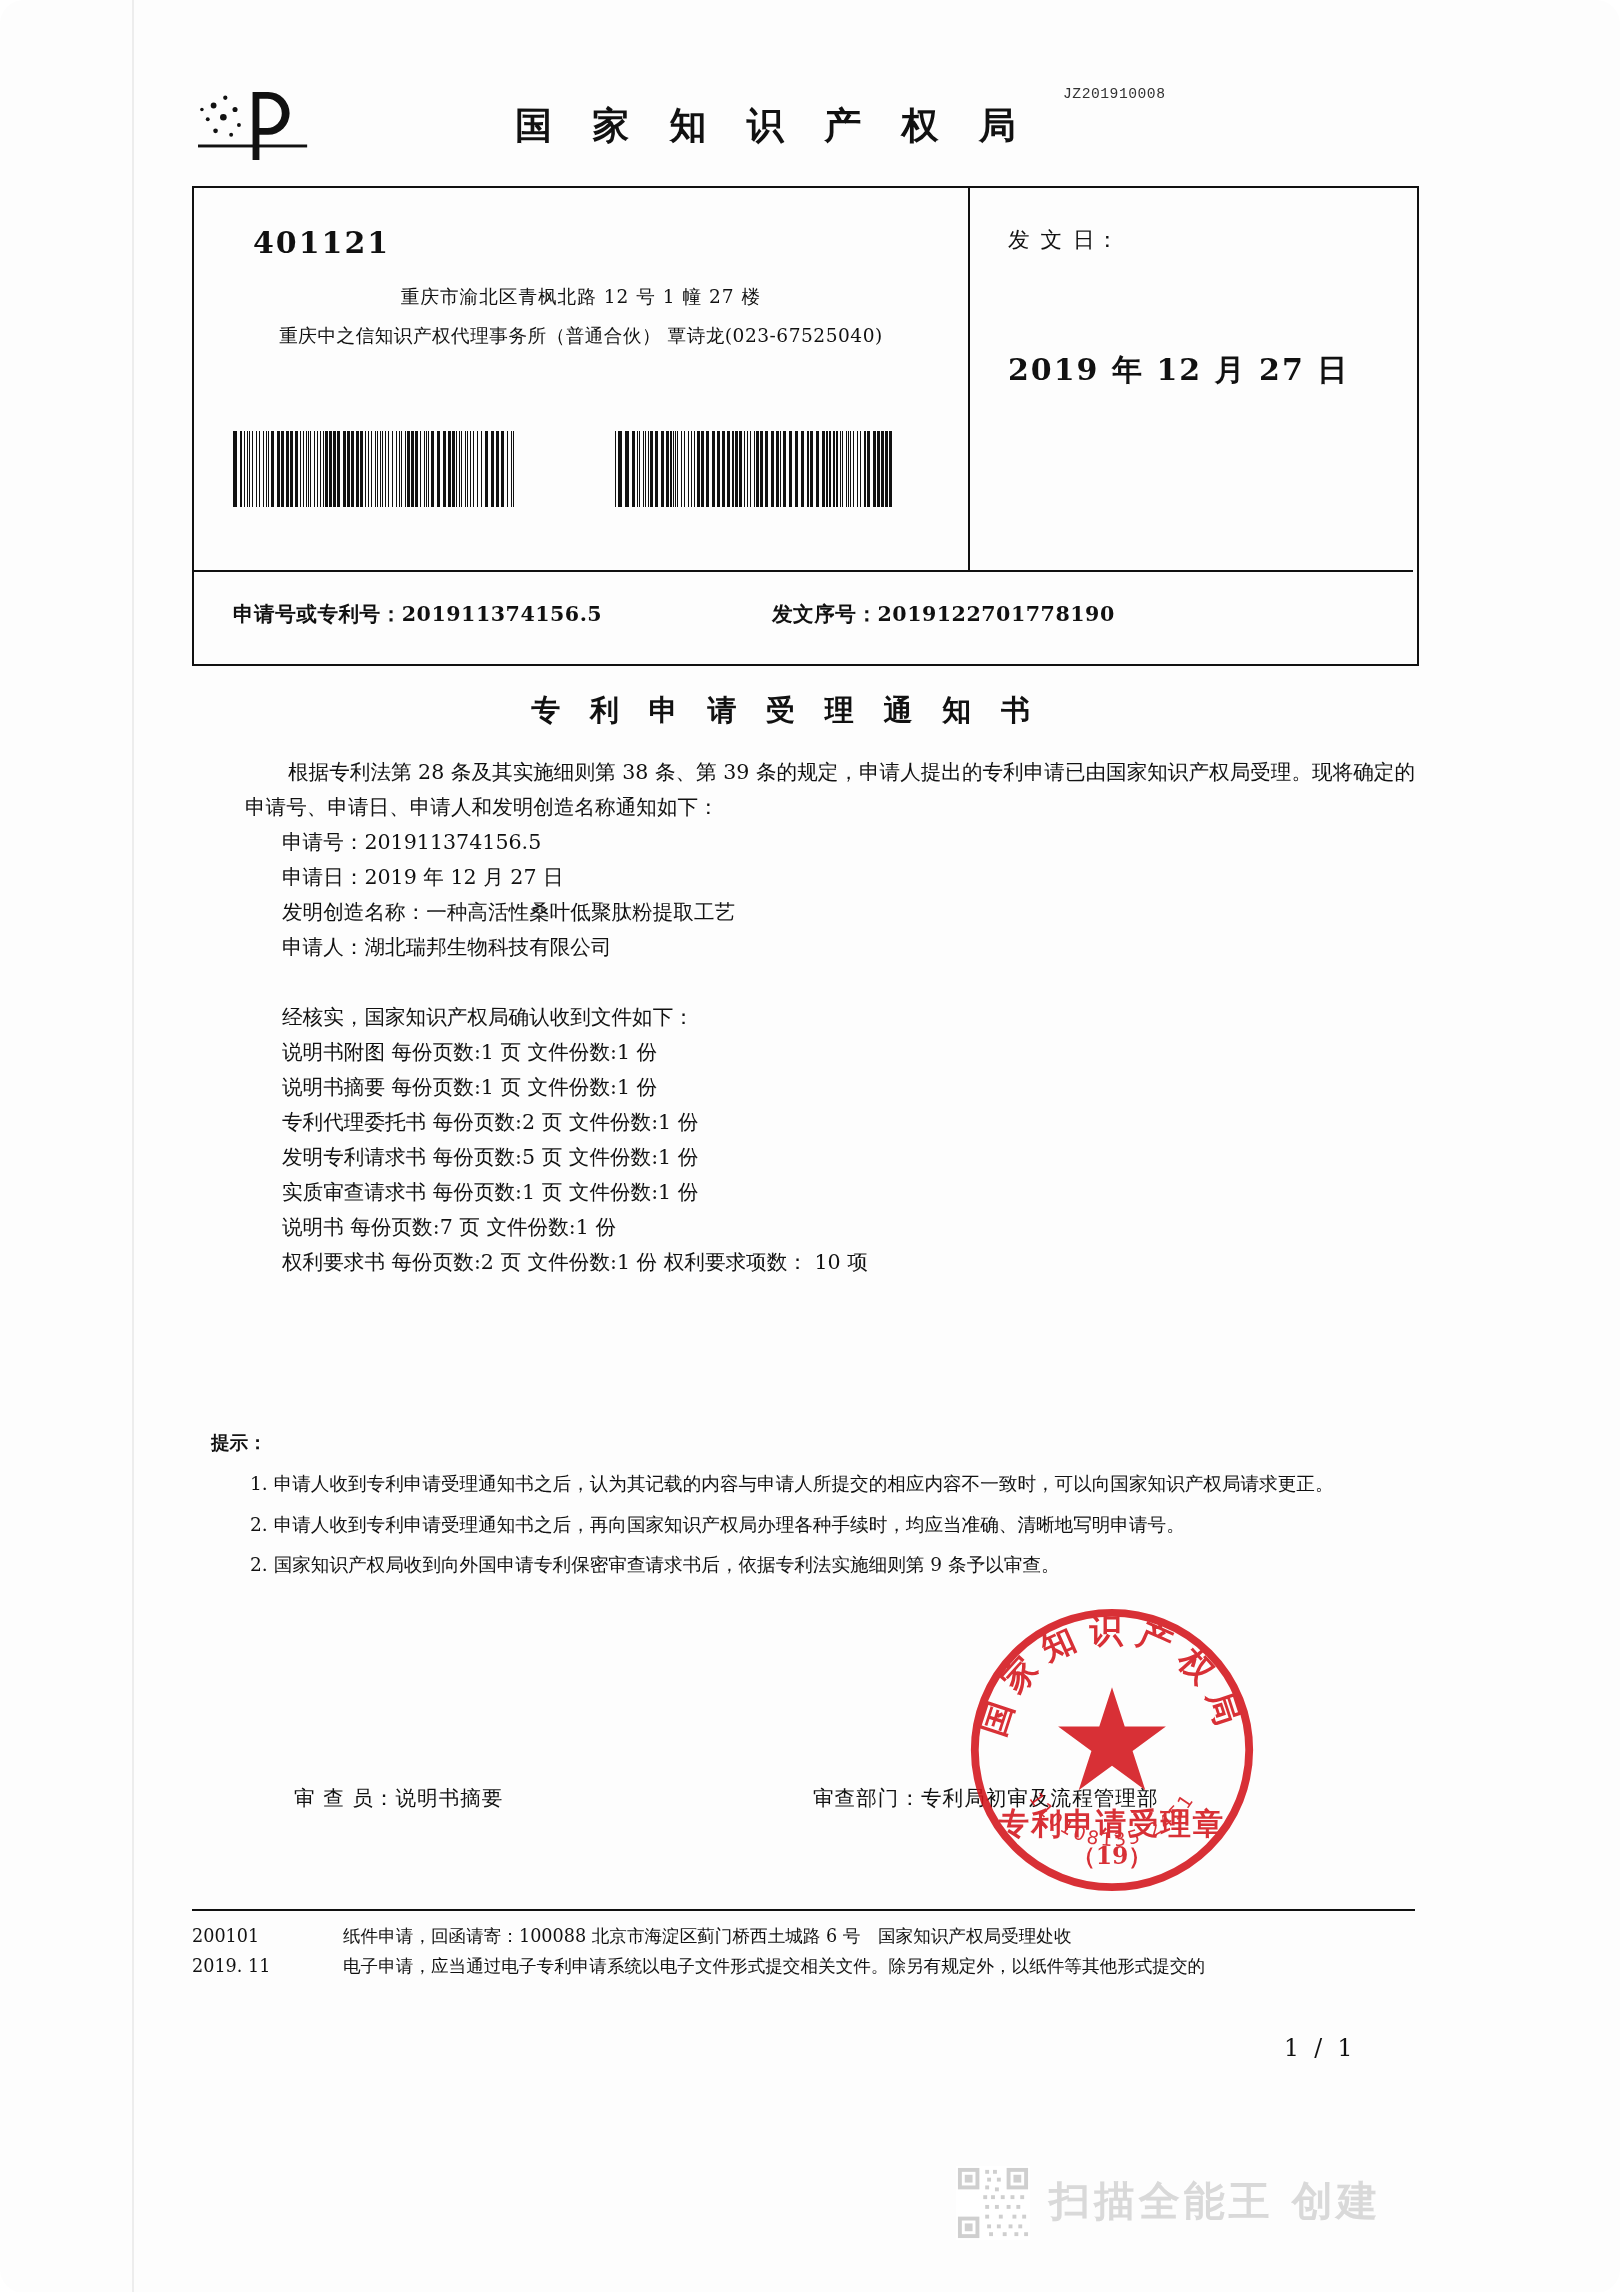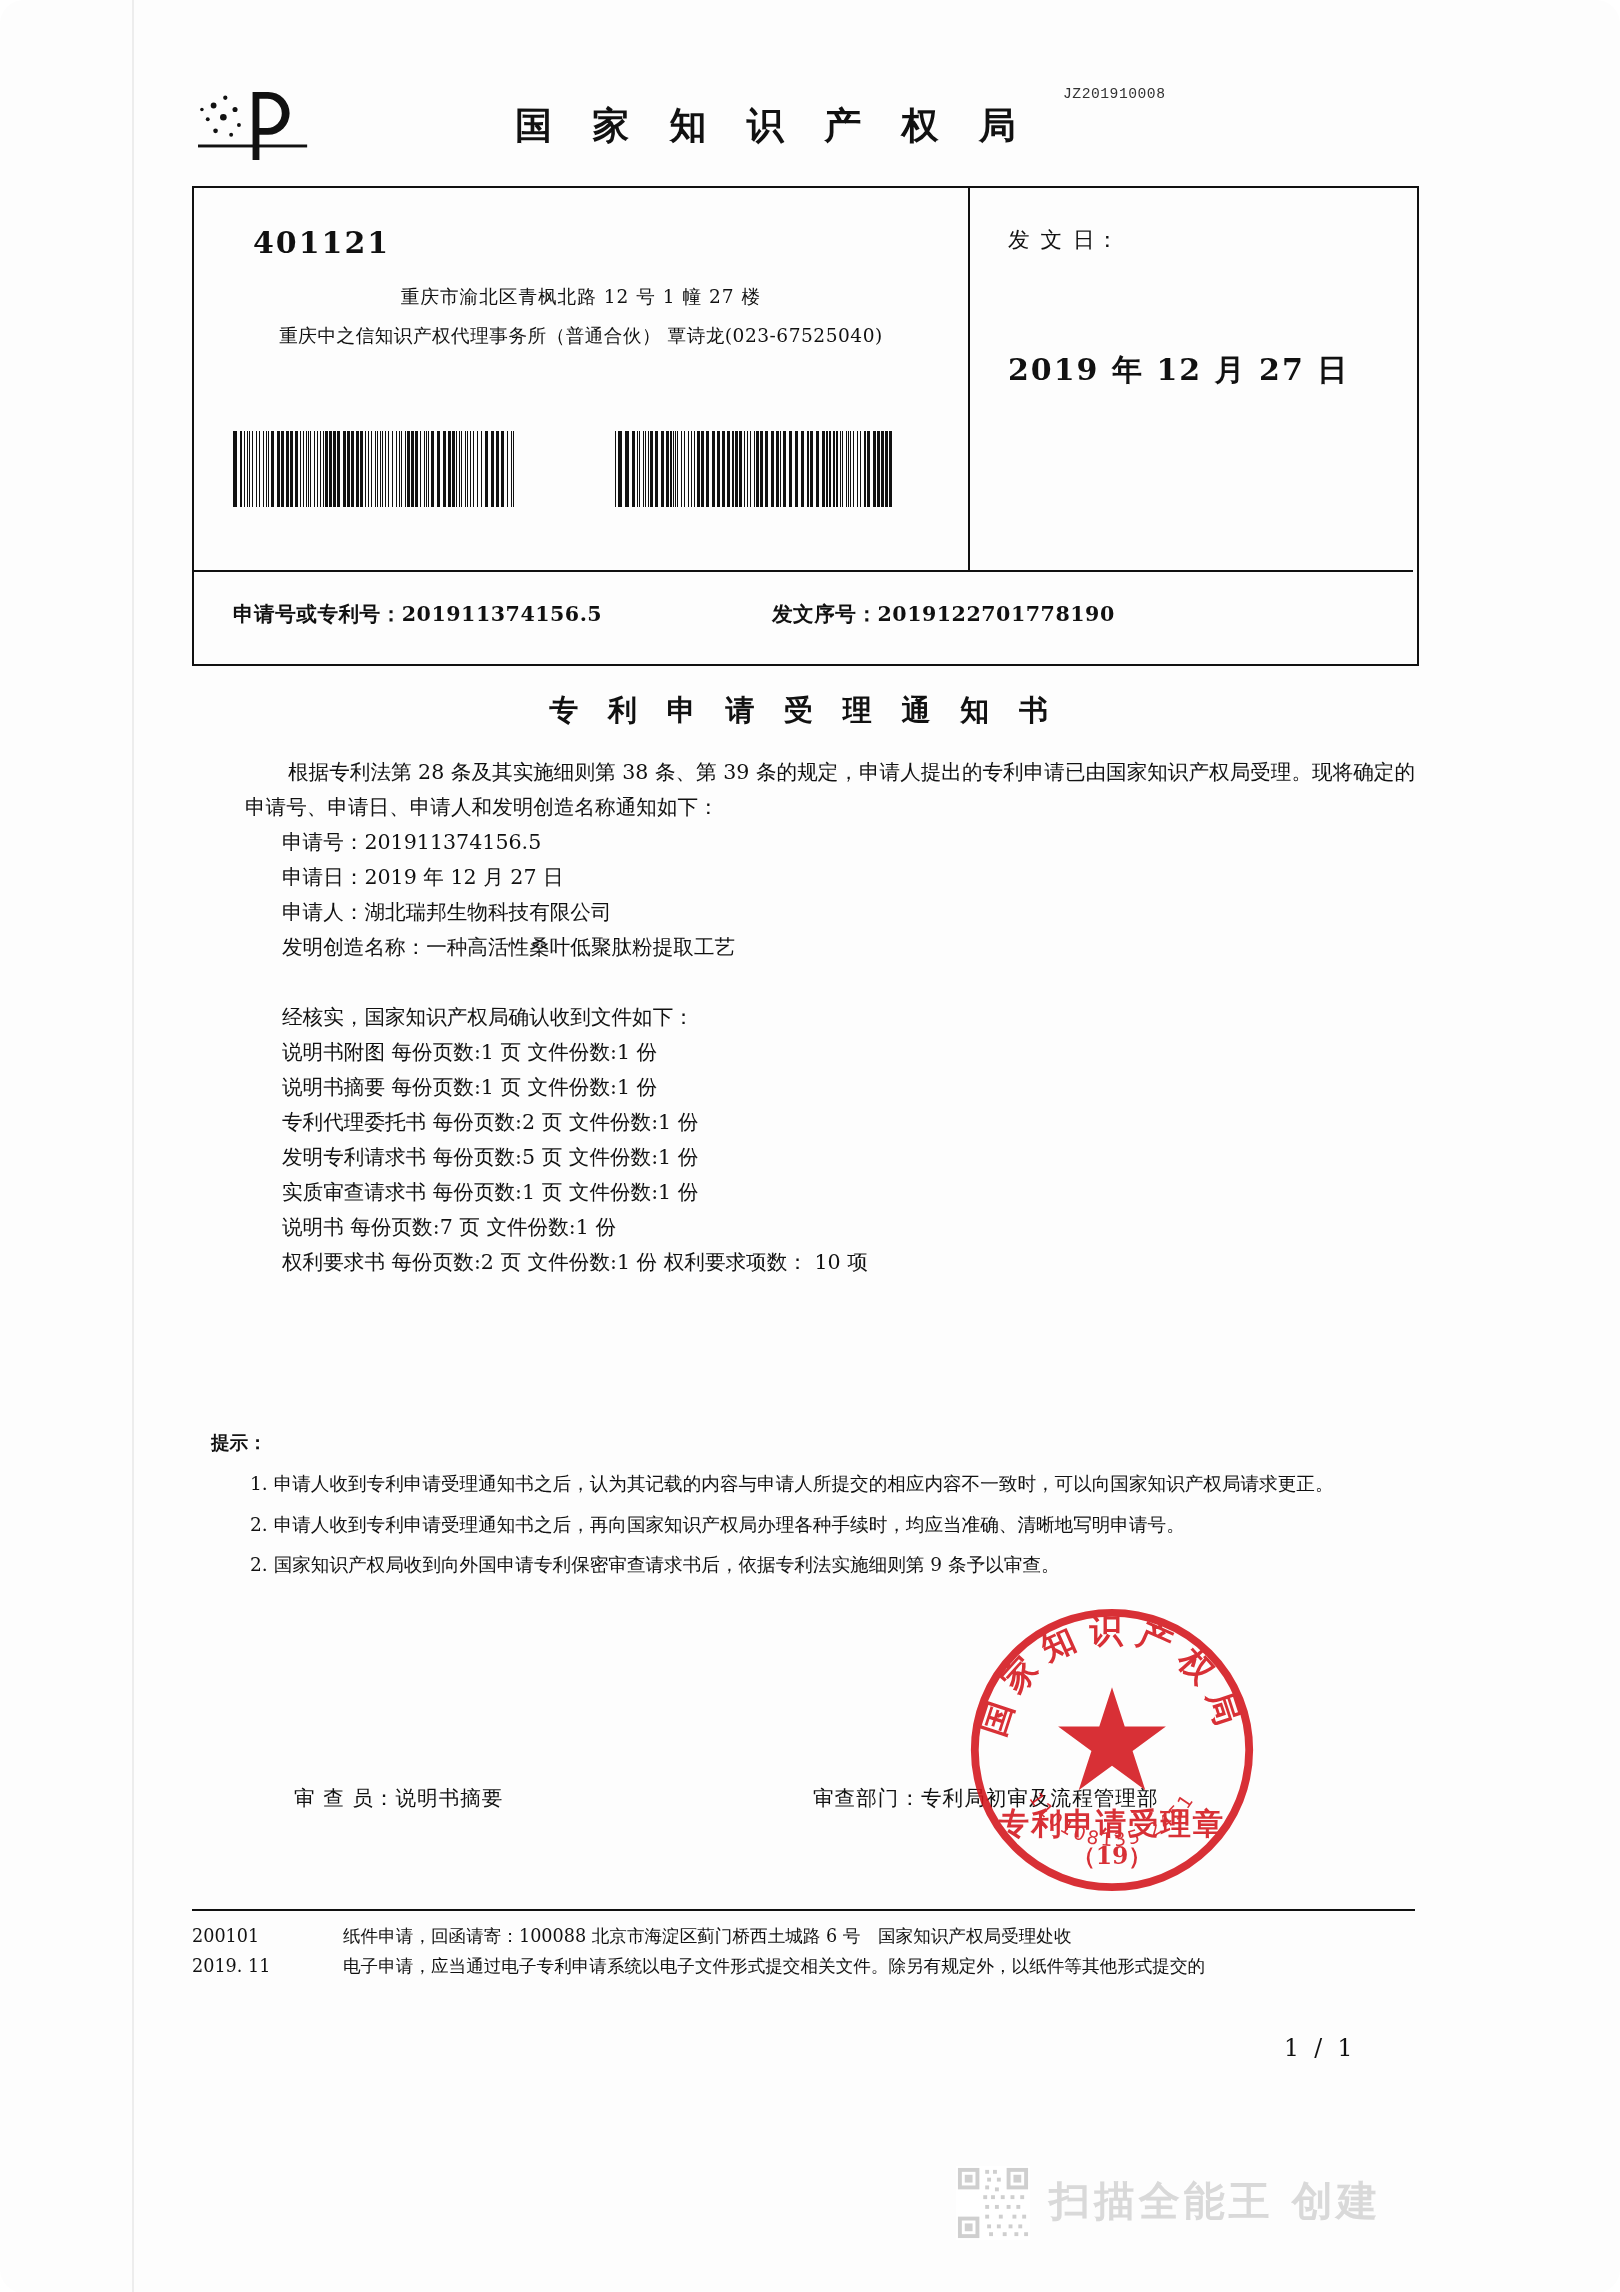--- a/index.html
+++ b/index.html
@@ -83,21 +83,21 @@
     letter-spacing:0.5px;
   }
   .serial{
     position:absolute;left:578px;top:412px;
     font-size:20.6px;font-weight:bold;font-family:"DejaVu Serif", serif;
     letter-spacing:0.5px;
   }
 
   
   .doc-title{
-    position:absolute;left:192px;top:691px;width:1223px;text-align:center;
+    position:absolute;left:174px;top:691px;width:1223px;text-align:center;
     font-size:29px;font-weight:bold;letter-spacing:9.8px;
     font-family:"DejaVu Serif", serif;
   }
 
   
   .body{
     position:absolute;left:245px;top:755px;width:1176px;
     font-size:20.6px;line-height:35px;font-family:"DejaVu Serif", serif;
     color:#111;
   }
@@ -212,22 +212,22 @@
       <span>发文序号：</span><span>2019122701778190</span>
     </div>
   </div>
 
   <div class="doc-title">专 利 申 请 受 理 通 知 书</div>
 
   <div class="body">
     <div class="p-indent">根据专利法第 28 条及其实施细则第 38 条、第 39 条的规定，申请人提出的专利申请已由国家知识产权局受理。现将确定的申请号、申请日、申请人和发明创造名称通知如下：</div>
     <div class="field">申请号：201911374156.5</div>
     <div class="field">申请日：2019 年 12 月 27 日</div>
+    <div class="field">发明创造名称：一种高活性桑叶低聚肽粉提取工艺</div>
     <div class="field">申请人：湖北瑞邦生物科技有限公司</div>
-    <div class="field">发明创造名称：一种高活性桑叶低聚肽粉提取工艺</div>
     <div class="gap"></div>
     <div class="field">经核实，国家知识产权局确认收到文件如下：</div>
     <div class="field">说明书附图 每份页数:1 页 文件份数:1 份</div>
     <div class="field">说明书摘要 每份页数:1 页 文件份数:1 份</div>
     <div class="field">专利代理委托书 每份页数:2 页 文件份数:1 份</div>
     <div class="field">发明专利请求书 每份页数:5 页 文件份数:1 份</div>
     <div class="field">实质审查请求书 每份页数:1 页 文件份数:1 份</div>
     <div class="field">说明书 每份页数:7 页 文件份数:1 份</div>
     <div class="field">权利要求书 每份页数:2 页 文件份数:1 份  权利要求项数：  10 项</div>
   </div>

